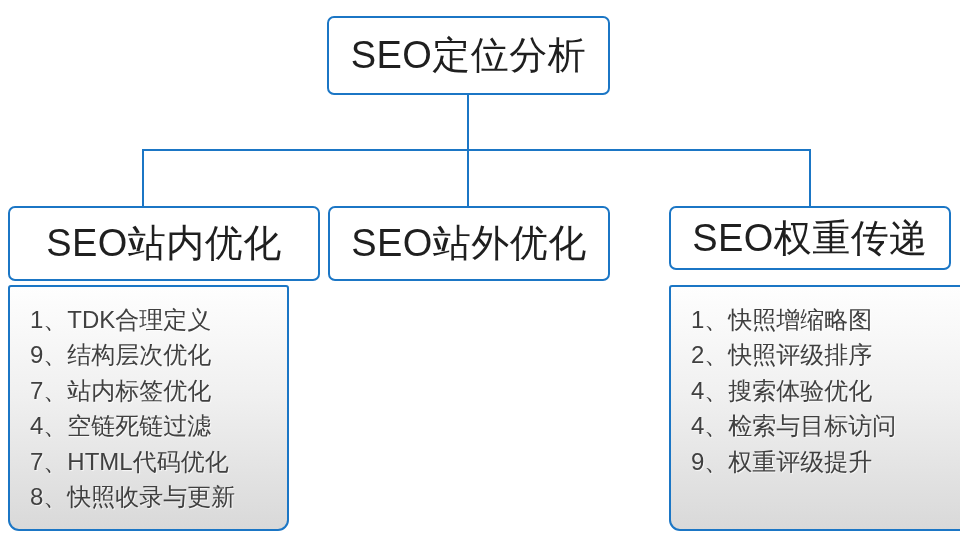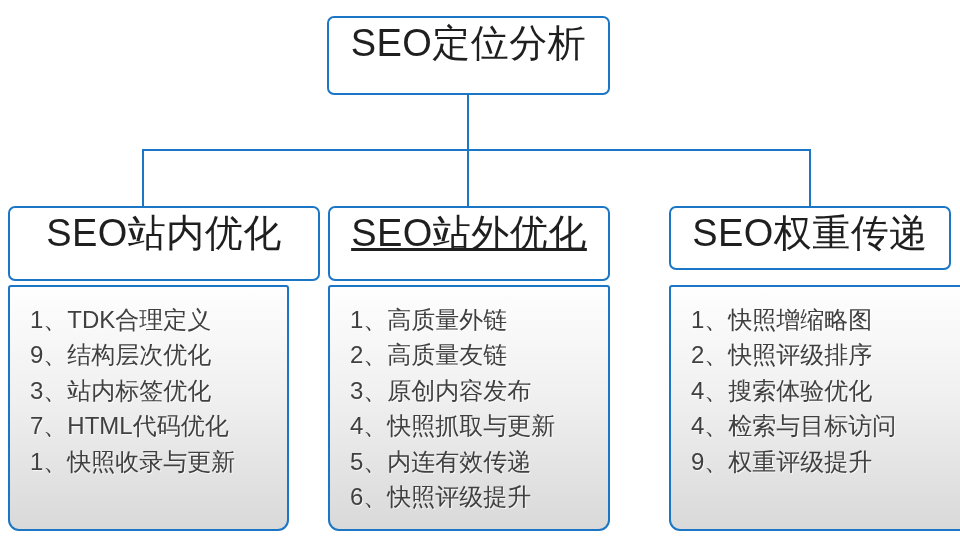--- a/index.html
+++ b/index.html
@@ -22,30 +22,30 @@
     height: 550px;
     background: var(--background);
     overflow: hidden;
   }
   .node {
     position: absolute;
     background: #ffffff;
     border: 2px solid var(--accent);
     border-radius: 7px;
     display: flex;
-    align-items: flex-start;
+    align-items: center;
     justify-content: center;
     color: var(--header-text);
     font-size: 38px;
     letter-spacing: 0.5px;
     white-space: nowrap;
   }
   .root-box { left: 327px; top: 16px; width: 283px; height: 79px; }
   .hdr-left  { left: 8px;   top: 206px; width: 312px; height: 75px; }
-  .hdr-mid   { left: 328px; top: 206px; width: 282px; height: 75px; text-decoration: underline; }
+  .hdr-mid   { left: 328px; top: 206px; width: 282px; height: 75px; }
   .hdr-right { left: 669px; top: 206px; width: 282px; height: 64px; }
 
   .line {
     position: absolute;
     background: var(--accent);
   }
   .stem       { left: 467px; top: 95px;  width: 2px;  height: 56px; }
   .hline      { left: 142px; top: 149px; width: 669px; height: 2px; }
   .drop-left  { left: 142px; top: 150px; width: 2px;  height: 57px; }
   .drop-mid   { left: 467px; top: 150px; width: 2px;  height: 57px; }
@@ -96,33 +96,26 @@
   <div class="node hdr-mid">
     <span>SEO站外优化</span>
   </div>
   <div class="node hdr-right">
     <span>SEO权重传递</span>
   </div>
 
   <div class="panel panel-left">
     <div class="li">1、TDK合理定义</div>
     <div class="li">9、结构层次优化</div>
-    <div class="li">3、站内标签优化</div>
+    <div class="li">7、站内标签优化</div>
+    <div class="li">4、空链死链过滤</div>
     <div class="li">7、HTML代码优化</div>
-    <div class="li">1、快照收录与更新</div>
+    <div class="li">8、快照收录与更新</div>
   </div>
 
-  <div class="panel panel-mid">
-    <div class="li">1、高质量外链</div>
-    <div class="li">2、高质量友链</div>
-    <div class="li">3、原创内容发布</div>
-    <div class="li">4、快照抓取与更新</div>
-    <div class="li">5、内连有效传递</div>
-    <div class="li">6、快照评级提升</div>
-  </div>
 
   <div class="panel panel-right">
     <div class="li">1、快照增缩略图</div>
     <div class="li">2、快照评级排序</div>
     <div class="li">4、搜索体验优化</div>
     <div class="li">4、检索与目标访问</div>
     <div class="li">9、权重评级提升</div>
   </div>
 
 </div>

